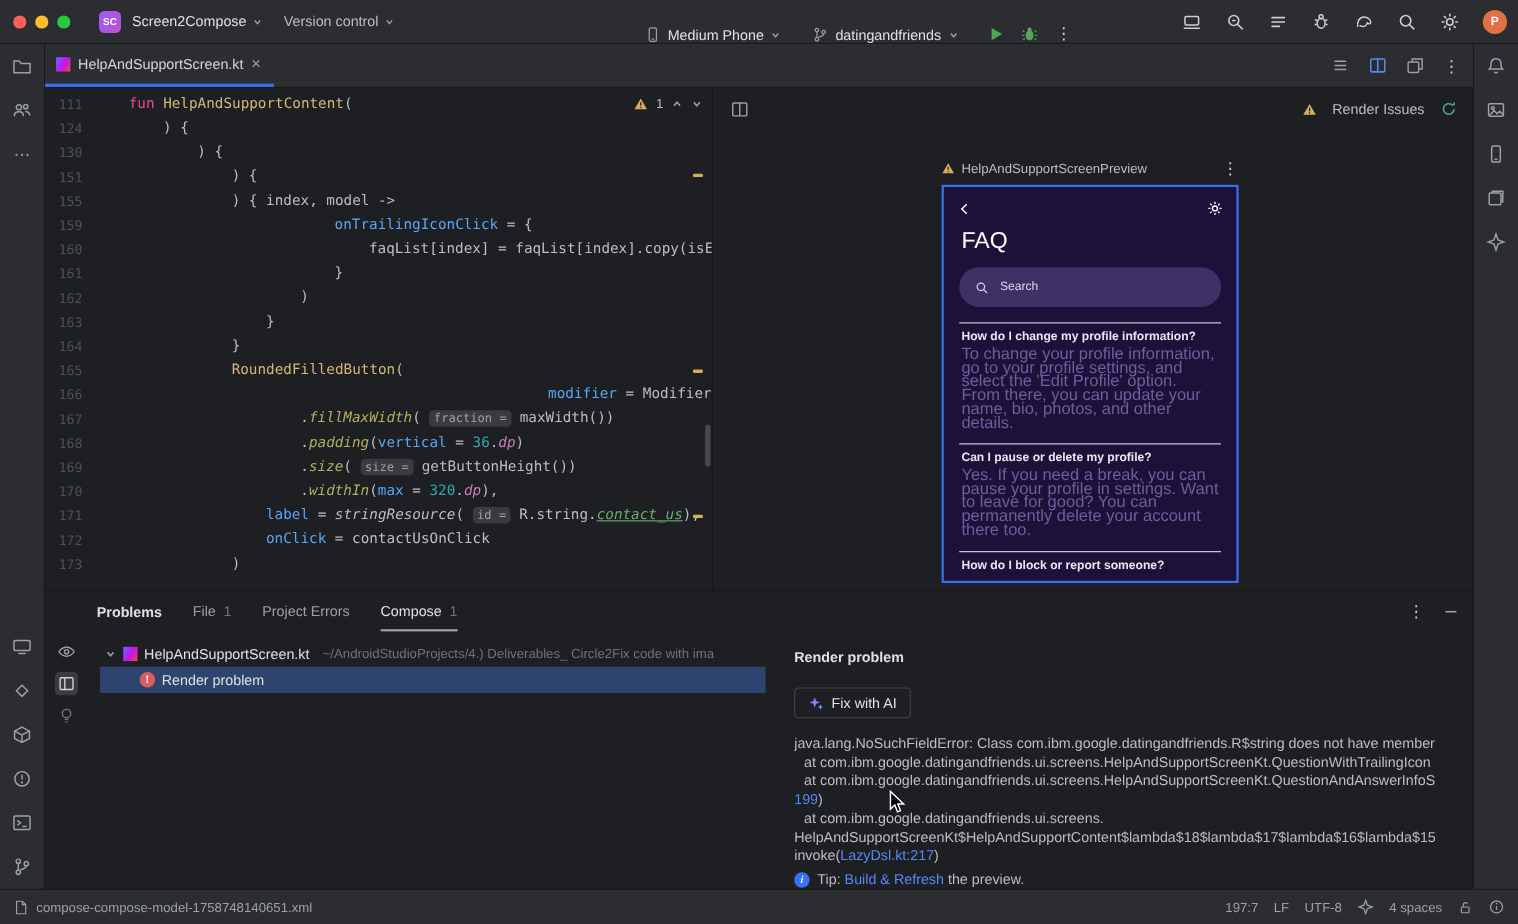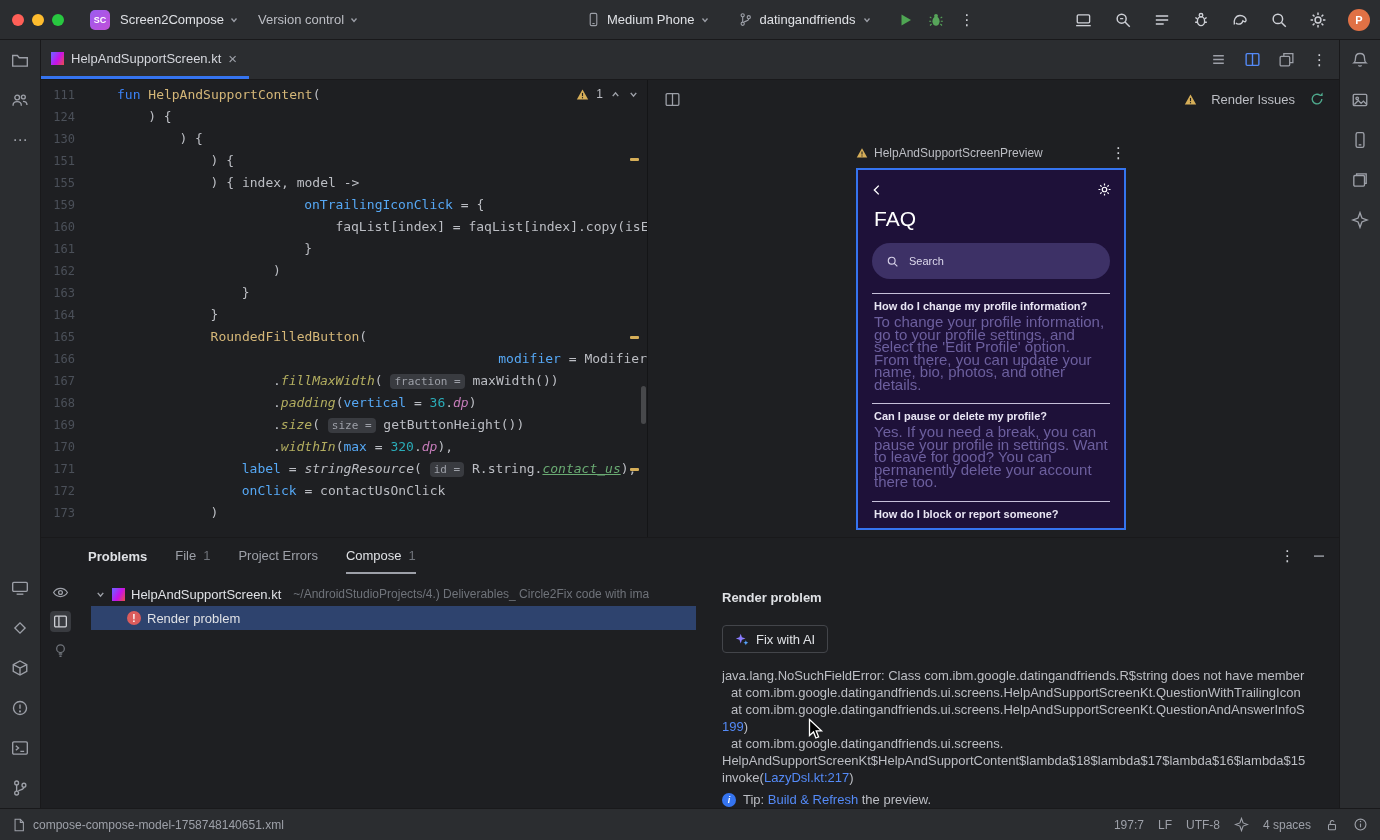--- a/index.html
+++ b/index.html
@@ -11,21 +11,21 @@
   .titlebar { position:absolute; top:0; left:0; right:0; height:40px; background:#2b2d30;
     border-bottom:1px solid #19191b; display:flex; align-items:center; }
   .traffic { display:flex; gap:8px; margin-left:12px; }
   .tl { width:12px; height:12px; border-radius:50%; }
   .tl.red{background:#ff5f57}.tl.yel{background:#febc2e}.tl.grn{background:#28c840}
   .app-badge { width:20px; height:20px; border-radius:5px; margin-left:26px;
     background:linear-gradient(135deg,#9a5cf0,#c24fd8); color:#fff; font-size:9px; font-weight:700;
     display:flex; align-items:center; justify-content:center; }
   .tbl { display:flex; align-items:center; gap:5px; color:#dfe1e5; font-size:13px; margin-left:10px; }
   .tbl.dim { color:#bcbec4; margin-left:19px; }
-  .tb-center { position:absolute; left:586px; top:0; height:100%; display:flex; align-items:center; }
+  .tb-center { position:absolute; left:586px; top:0; height:100%; display:flex; align-items:flex-end; }
   .tb-grp { display:flex; align-items:center; gap:6px; color:#dfe1e5; }
   .tb-right { position:absolute; right:10px; top:0; height:100%; display:flex; align-items:center; gap:21px; }
   .avatar { width:22px; height:22px; border-radius:50%; background:#e07145; color:#fff; font-size:11px;
     font-weight:700; display:flex; align-items:center; justify-content:center; }
   .kebab { color:#ced0d6; font-size:15px; }
 
   
   .stripe-left { position:absolute; top:40px; bottom:32px; left:0; width:41px; background:#2b2d30;
     border-right:1px solid #19191b; }
   .stripe-right { position:absolute; top:40px; bottom:32px; right:0; width:41px; background:#2b2d30;
@@ -44,21 +44,21 @@
 
   .content { flex:1; display:flex; min-height:0; }
 
   
   .editor { width:607px; background:#1e1f22; border-right:1px solid #141517; position:relative; overflow:hidden; }
   .gutter { position:absolute; left:0; top:4px; width:48px; }
   .ln { height:22px; line-height:22px; text-align:right; padding-right:14px; color:#4b5059;
     font-family:"DejaVu Sans Mono","Liberation Mono",monospace; font-size:12px; }
   .code { position:absolute; left:76px; top:4px; right:0; font-family:"DejaVu Sans Mono","Liberation Mono",monospace; font-size:13px; }
   .cl { height:22px; line-height:22px; white-space:pre; }
-  .tk-kw{color:#3b82f6}
+  .tk-kw{color:#ec4899}
   .tk-fn{color:#d5b778}
   .tk-ext{color:#b3ae60;font-style:italic}
   .tk-arg{color:#56a8f5}
   .tk-num{color:#2aacb8}
   .tk-prop{color:#c77dbb;font-style:italic}
   .tk-res{color:#6aab73;font-style:italic;text-decoration:underline}
   .tk-pl{color:#bcbec4}
   .tk-call{color:#bcbec4;font-style:italic}
   .tk-hint{background:#393b40;color:#9da0a8;border-radius:4px;padding:1px 4px;font-size:11px;}
   .warn-widget { position:absolute; top:7px; right:8px; display:flex; align-items:center; gap:7px;

